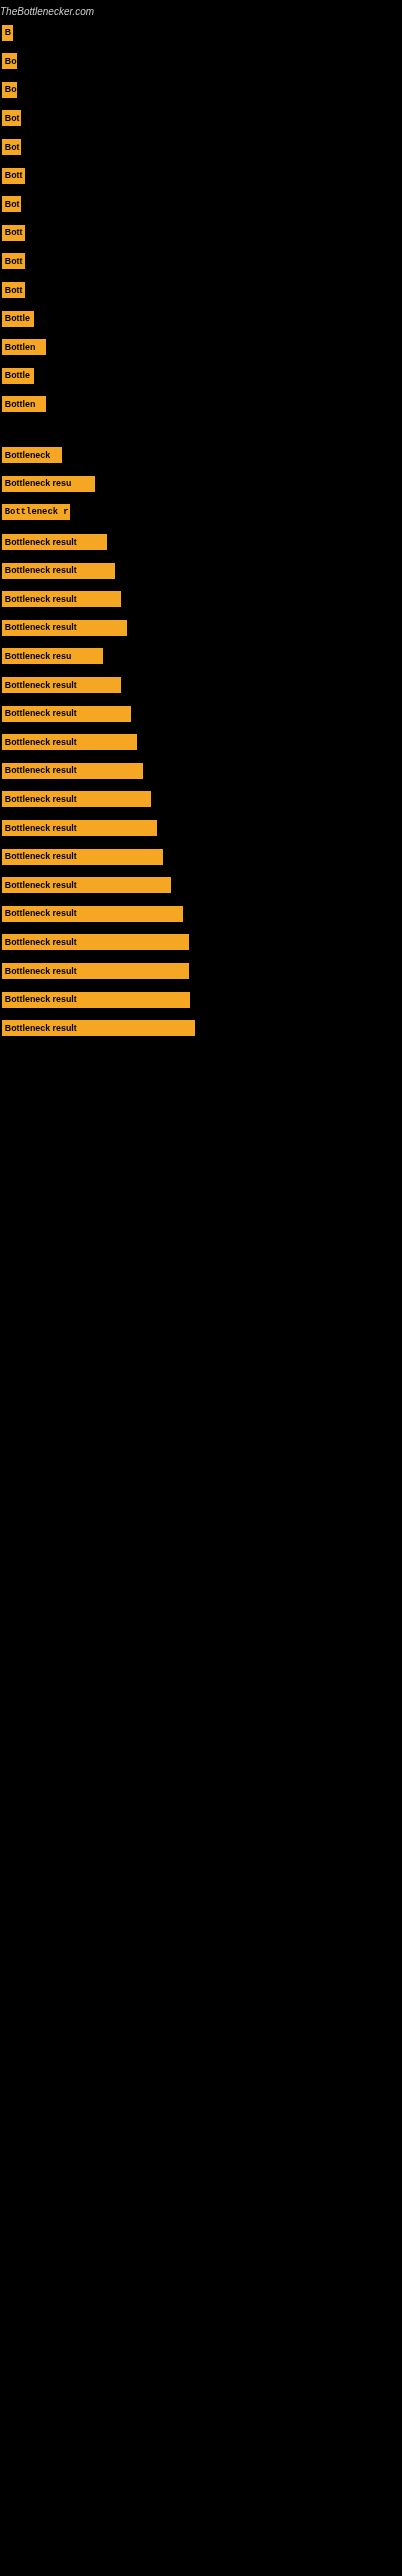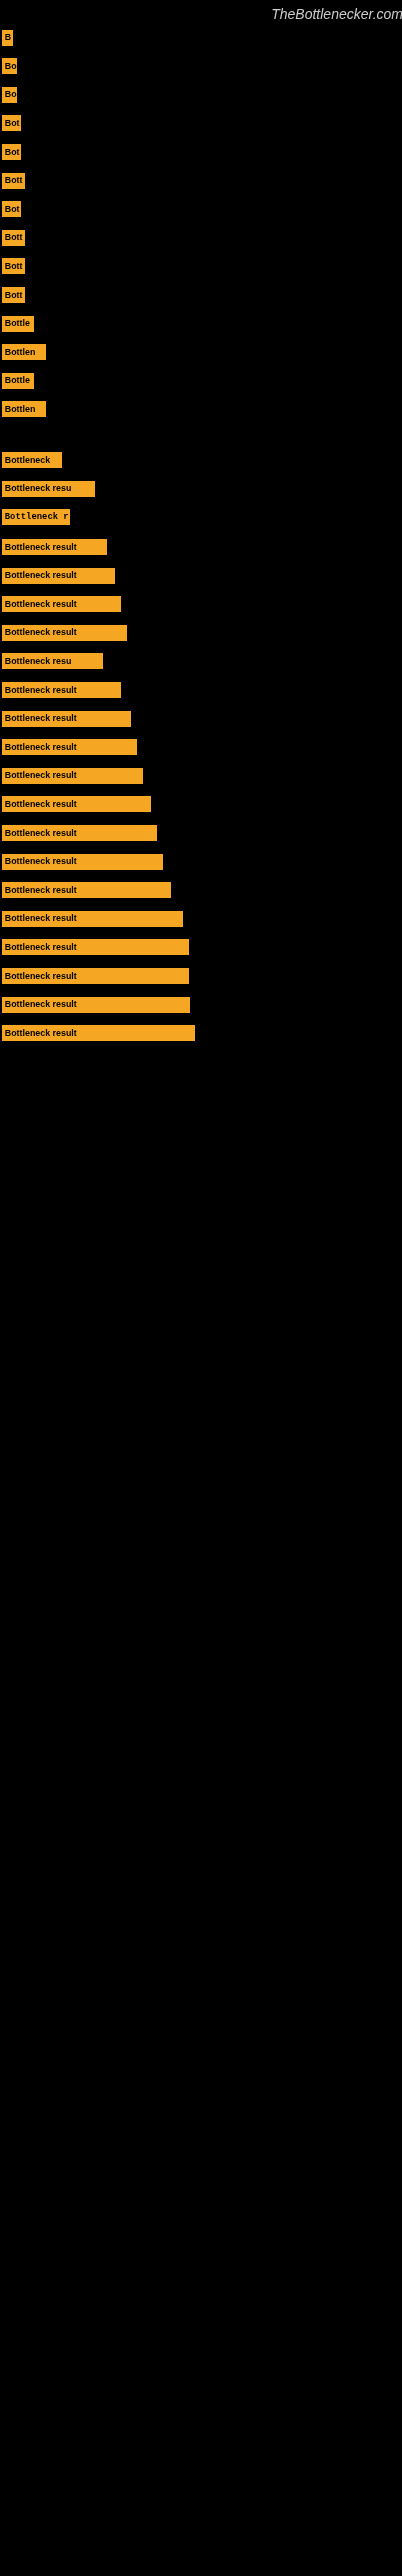--- a/index.html
+++ b/index.html
@@ -9,22 +9,22 @@
     }
     body {
       background-color: #000;
       width: 403px;
       min-height: 2576px;
       font-family: Arial, sans-serif;
       position: relative;
     }
     .site-title {
       color: #ccc;
-      font-size: 14px;
-      text-align: right;
+      font-size: 10px;
+      text-align: left;
       padding: 6.4px 0 3.2px 0;
       font-style: italic;
     }
     .bar-label {
       background-color: #f5a623;
       color: #000;
       font-size: 8.9px;
       font-weight: bold;
       white-space: nowrap;
       overflow: hidden;

